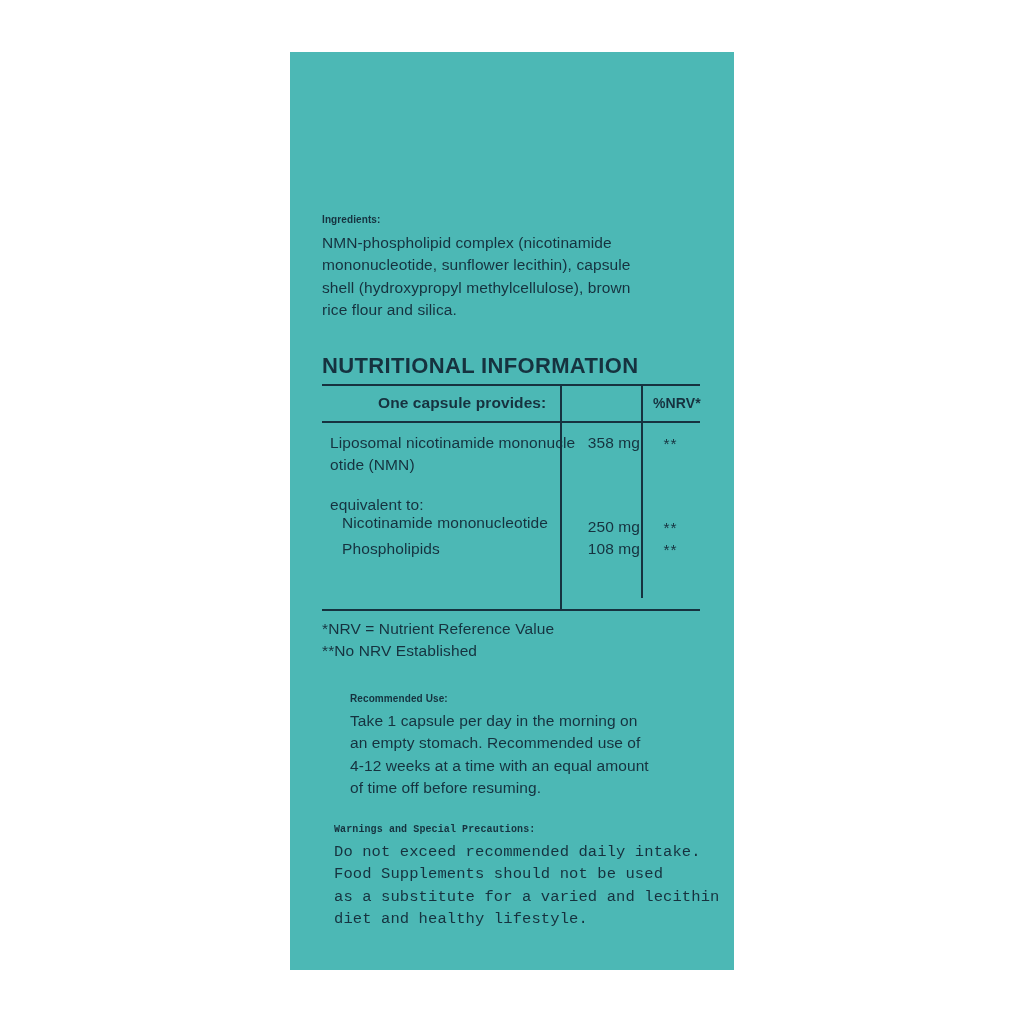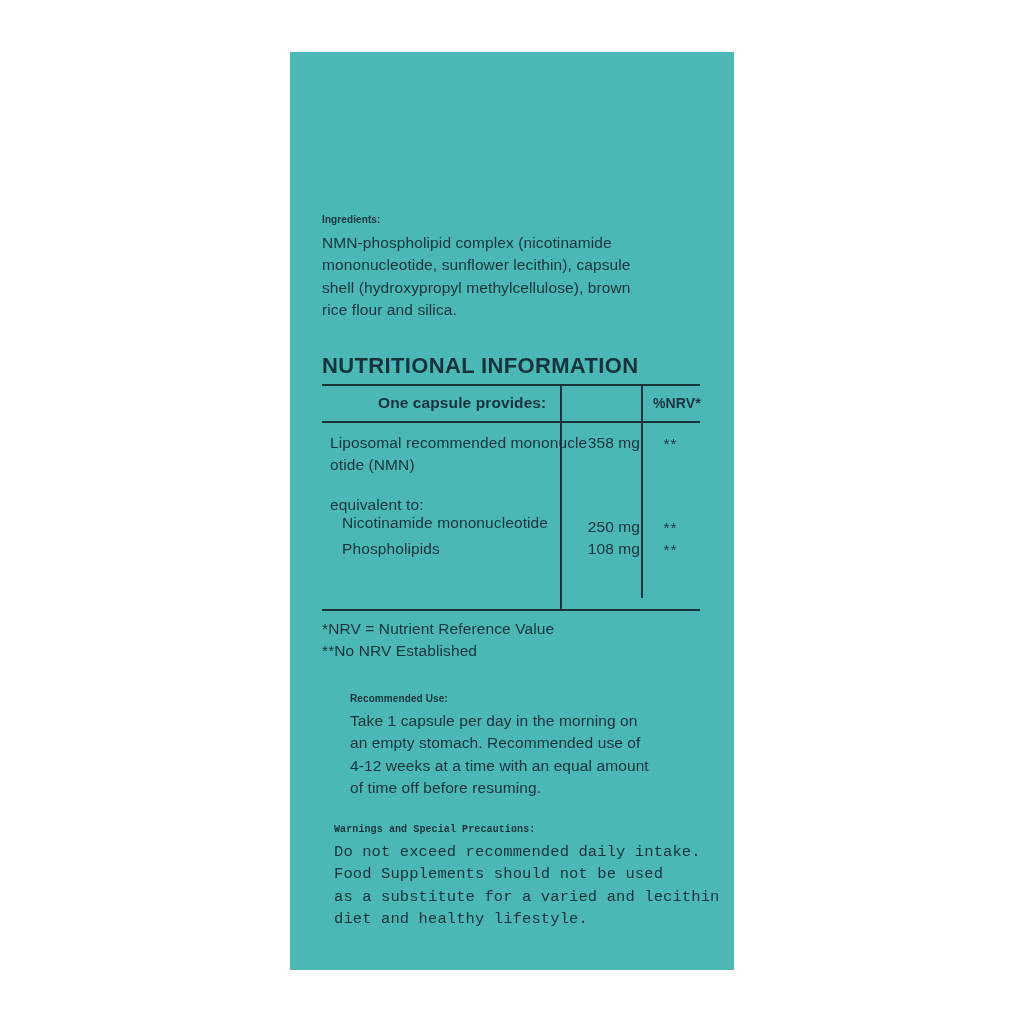--- a/index.html
+++ b/index.html
@@ -141,21 +141,21 @@
     <div class="rule" id="rule-header"></div>
     <div class="rule" id="rule-bottom"></div>
 
     <div class="vrule" id="vrule-mid"></div>
     <div class="vrule" id="vrule-right"></div>
 
     <div class="cell cell-head" id="cell-provides">One capsule provides:</div>
     <div class="cell cell-head" id="cell-nrv-head">%NRV*</div>
 
     <div class="cell" id="cell-nmn-name">
-      <span class="line">Liposomal recommended mononucle</span>
+      <span class="line">Liposomal nicotinamide mononucle</span>
       <span class="line">otide (NMN)</span>
     </div>
     <div class="cell" id="cell-nmn-value">358 mg</div>
     <div class="cell" id="cell-nmn-nrv">**</div>
 
     <div class="cell" id="cell-equiv-label">equivalent to:</div>
 
     <div class="cell" id="cell-equiv-1">Nicotinamide mononucleotide</div>
     <div class="cell" id="cell-equiv-1-value">250 mg</div>
     <div class="cell" id="cell-equiv-1-nrv">**</div>

